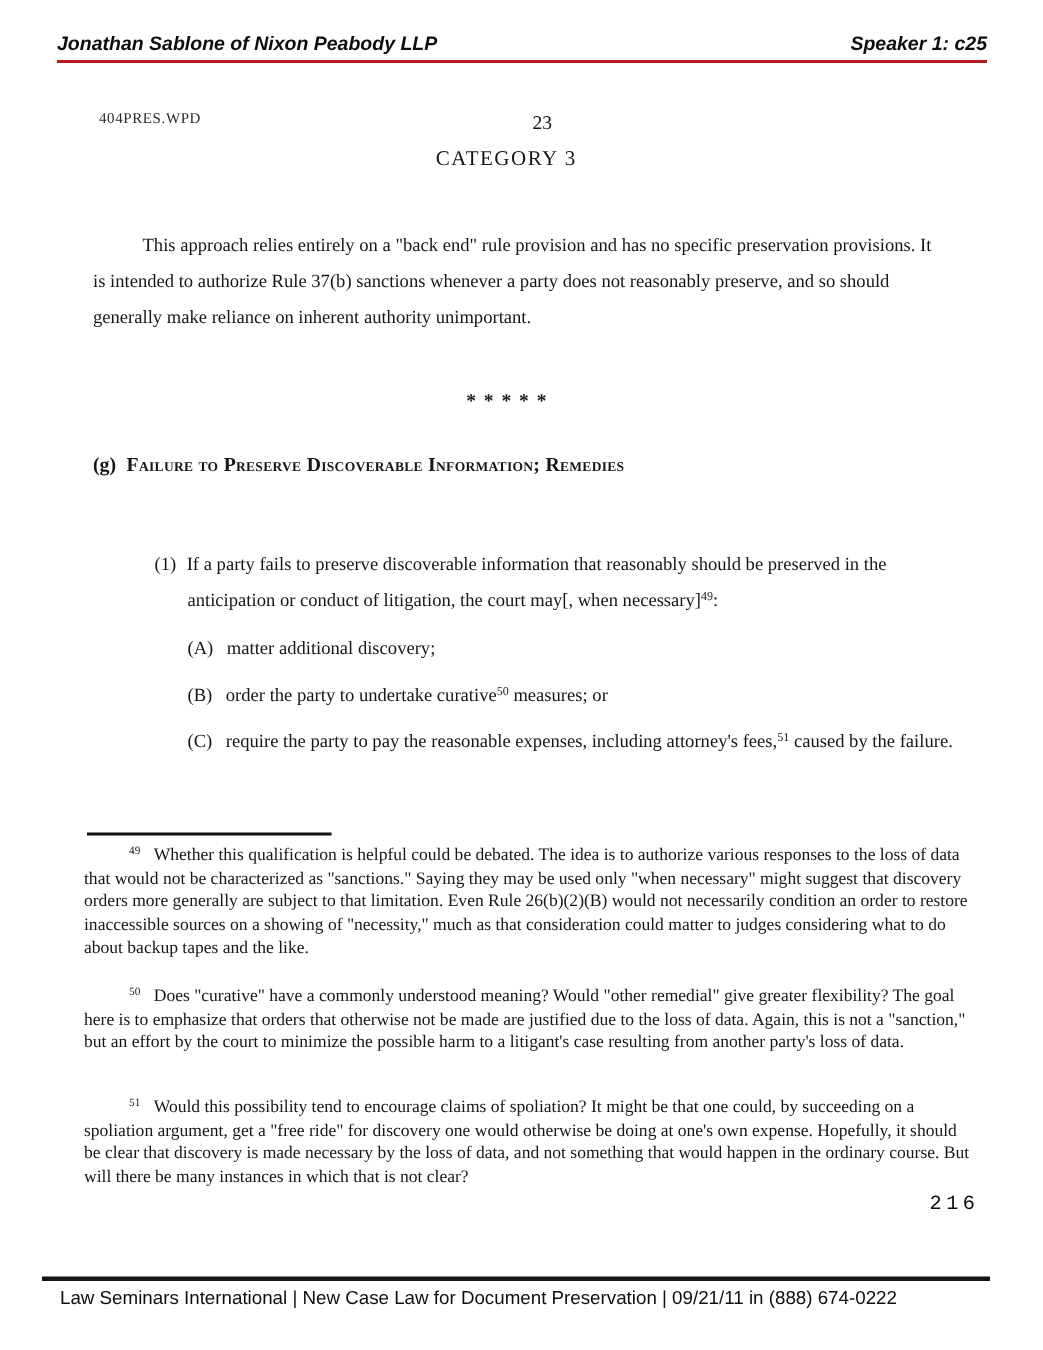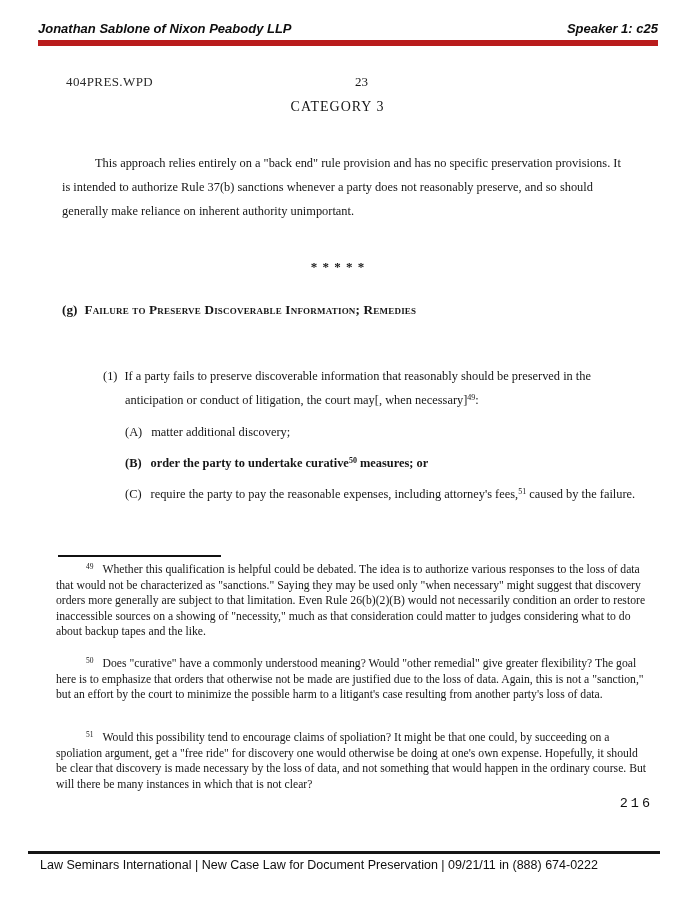--- a/index.html
+++ b/index.html
@@ -8,28 +8,28 @@
     background: #ffffff;
     font-family: "Liberation Serif", serif;
     color: #161616;
     -webkit-font-smoothing: antialiased;
   }
   .page { position: relative; width: 695px; height: 900px; background: #fff; overflow: hidden; }
 
   .hdr {
     position: absolute; top: 21px; left: 38px; width: 620px;
     display: flex; justify-content: space-between; align-items: flex-end;
-    border-bottom: 6px solid #b91c1c; padding-bottom: 4px;
+    border-bottom: 2px solid #b91c1c; padding-bottom: 4px;
     font-family: "Liberation Sans", sans-serif;
     font-weight: bold; font-style: italic; font-size: 13px; color: #0d0d0d;
   }
 
   .doc-filename {
     position: absolute; top: 74px; left: 66px;
-    font-size: 13px; letter-spacing: 0.4px; color: #2b2b2b;
+    font-size: 10px; letter-spacing: 0.4px; color: #2b2b2b;
   }
   .pageno-top {
     position: absolute; top: 74px; left: 0; width: 675px;
     text-align: center; font-size: 13px; padding-left: 24px;
   }
   .doc-title {
     position: absolute; top: 99px; left: 0; width: 675px;
     text-align: center; font-size: 14px; letter-spacing: 1px; font-family: Liberation Serif, serif;
   }
 
@@ -53,21 +53,21 @@
 
   .item-intro {
     position: absolute; top: 364px; left: 125px; width: 508px;
     font-size: 12.4px; line-height: 24px; text-indent: -22px;
   }
   .sub-item {
     position: absolute; left: 158px; width: 480px;
     font-size: 12.4px; line-height: 24px; text-indent: -33px;
   }
   .item-a { top: 420px; }
-  .item-b { top: 451px; font-weight: bold; }
+  .item-b { top: 451px; }
   .item-c { top: 482px; }
   .marker { margin-right: 7px; }
   .sub-item .marker { margin-right: 9px; }
   .ref-sup { font-size: 8px; vertical-align: 4px; line-height: 0; }
 
   .fn-rule {
     position: absolute; top: 555px; left: 58px; width: 163px; height: 2px;
     background: #111;
   }
   .footnote {

